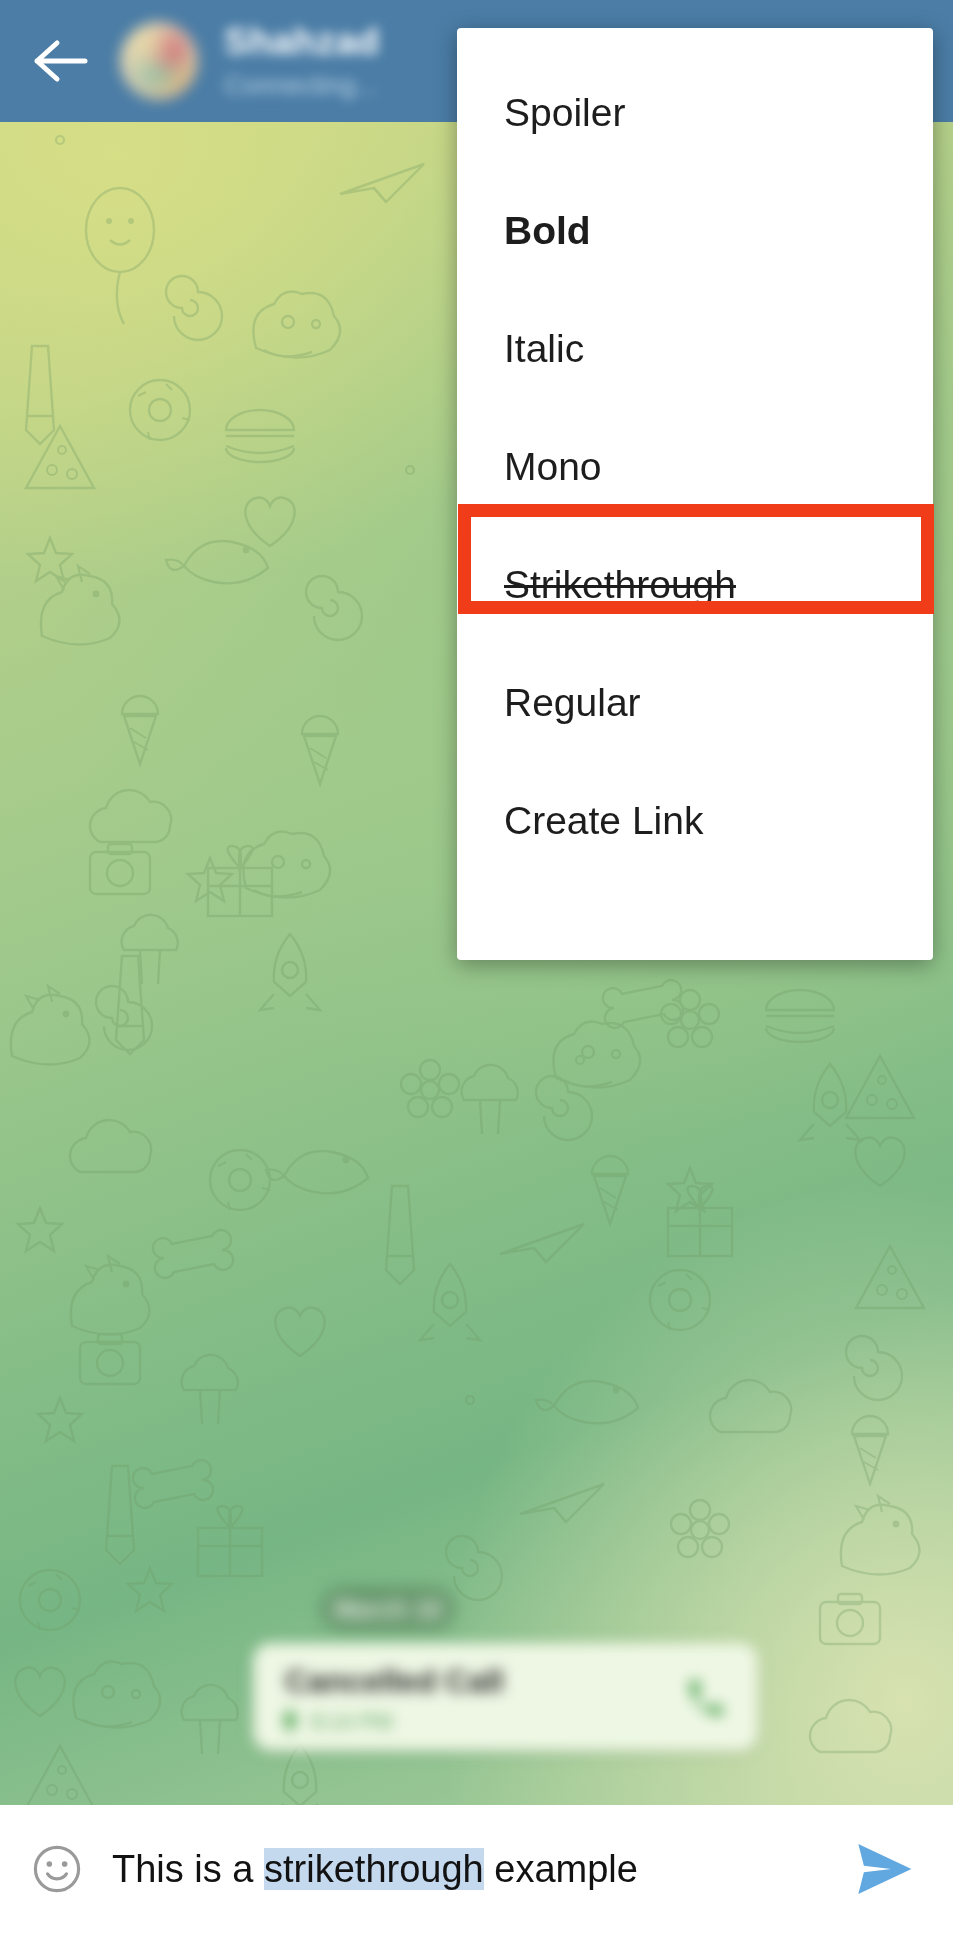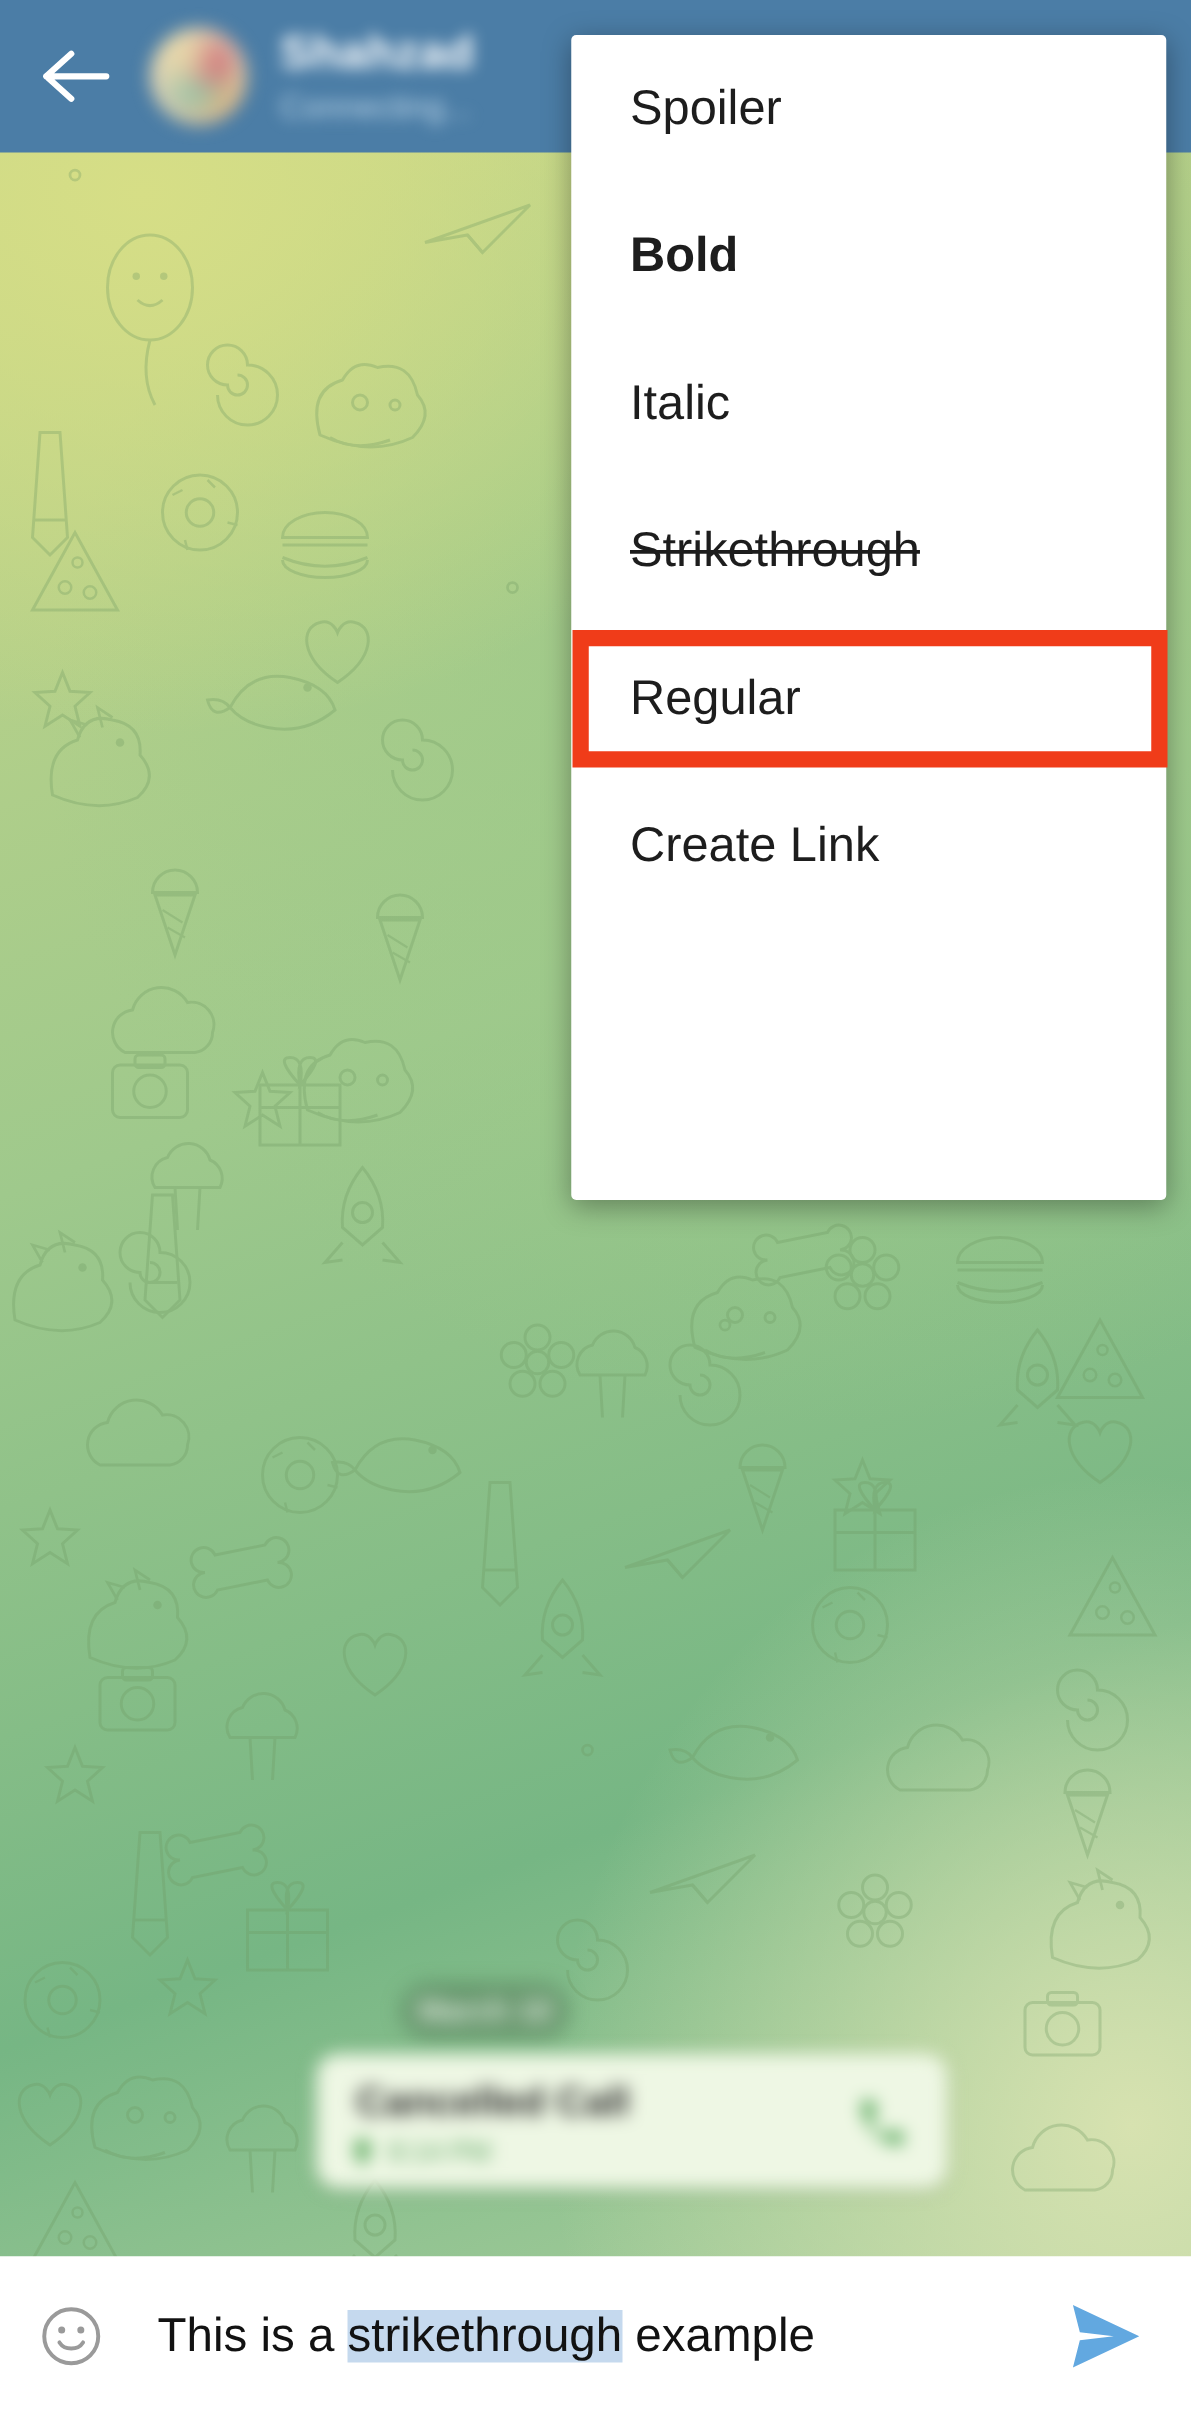--- a/index.html
+++ b/index.html
@@ -65,20 +65,21 @@
                 color:#59a35f; font-size:22px; }
   #call-uparrow { position:absolute; left:28px; top:66px; width:18px; height:22px;
                   background:#4aa14f; clip-path:polygon(50% 0,100% 55%,70% 55%,70% 100%,30% 100%,30% 55%,0 55%); }
   #call-phone { position:absolute; right:30px; top:34px; }
 
   
   #format-menu {
     position:absolute; left:457px; top:28px; width:476px; height:932px;
     background:#ffffff; border-radius:4px; z-index:10;
     box-shadow:0 5px 22px rgba(0,0,0,.34);
+    padding-top:26px;
   }
   .menu-item {
     height:118px; display:flex; align-items:center;
     padding-left:47px; font-size:39px; color:#1d1d1d;
     position:relative; z-index:11;
   }
   .menu-item.bold   { font-weight:bold; }
   .menu-item.italic { }
   .menu-item.mono   { font-family:"Liberation Sans", sans-serif; }
   .menu-item.strike span { text-decoration:line-through; text-decoration-thickness:3px; }
@@ -92,21 +93,21 @@
   }
 
   
   #input-bar {
     position:absolute; left:0; bottom:0; width:953px; height:128px;
     background:#ffffff; display:flex; align-items:center; z-index:8;
   }
   #emoji-btn { margin-left:28px; width:58px; height:58px;
                display:flex; align-items:center; justify-content:center; }
   #message-input {
-    flex:1; margin-left:40px; font-size:38px; color:#121212;
+    flex:1; margin-left:26px; font-size:38px; color:#121212;
     white-space:nowrap; overflow:hidden;
   }
   #message-input .sel { background:#c5d9ee; }
   #send-btn { margin-right:32px; width:74px; height:74px;
               display:flex; align-items:center; justify-content:center; }
 </style>
 </head>
 <body>
 
 <div id="wallpaper">
@@ -332,20 +333,23 @@
 <div id="format-menu">
   <div class="menu-item spoiler">
       <span>Spoiler</span>
     </div>
   <div class="menu-item bold">
       <span>Bold</span>
     </div>
   <div class="menu-item italic">
       <span>Italic</span>
     </div>
+  <div class="menu-item mono">
+      <span>Mono</span>
+    </div>
   <div class="menu-item strike">
       <span>Strikethrough</span>
     </div>
   <div class="menu-item regular">
       <span>Regular</span>
     </div>
   <div class="menu-item link">
       <span>Create Link</span>
     </div>
 </div>

